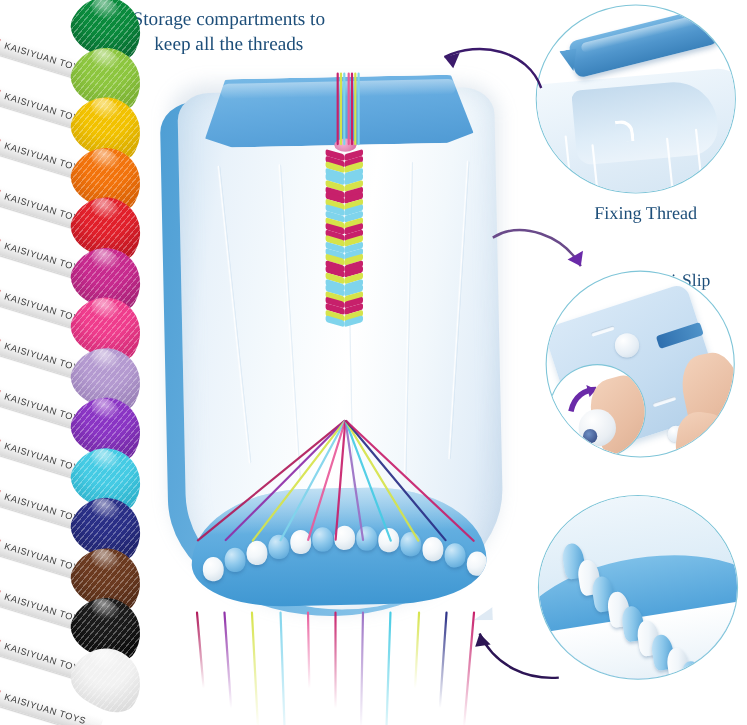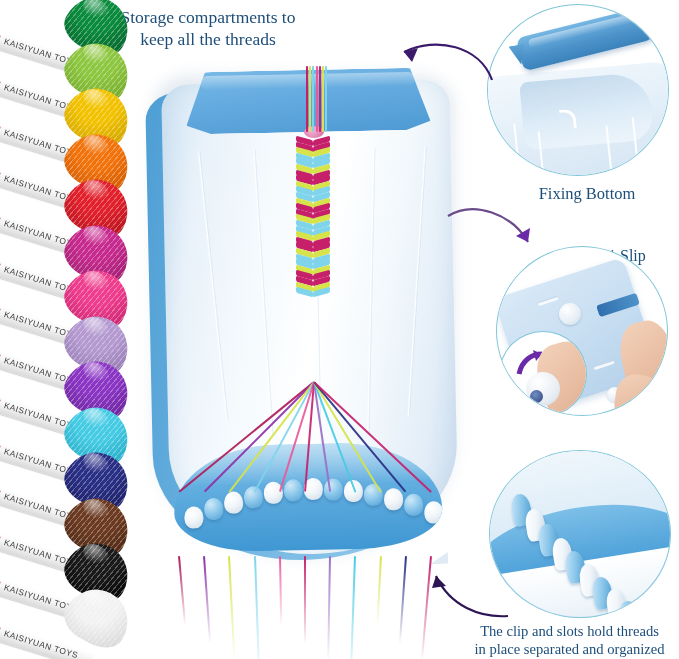--- a/index.html
+++ b/index.html
@@ -317,25 +317,23 @@
   
   .arrow { position: absolute; }
 </style>
 </head>
 <body>
 
 <div id="stage">
 
   <div class="caption" id="cap-storage">Storage compartments to
 keep all the threads</div>
-  <div class="caption" id="cap-fixing">Fixing Bottom</div>
+  <div class="caption" id="cap-fixing">Fixing Thread</div>
   <div class="caption" id="cap-anti">Anti-Slip
 Bottom</div>
-  <div class="caption" id="cap-clip">The clip and slots hold threads
-in place separated and organized</div>
 
   <div id="skeins">
       <div class="skein" style="top: -4px;">
         <div class="floss" style="left: 74px; top: 2px; transform: rotate(28deg); background: radial-gradient(at 38% 26%, rgb(10, 138, 60) 0%, rgb(10, 138, 60) 38%, rgb(6, 89, 42) 100%);"></div>
         <div class="band" style="transform: rotate(17deg);">
           <div class="logo">S</div>
           <div class="brand">KAISIYUAN TOYS</div>
         </div>
       </div>
       <div class="skein" style="top: 41.5px;">

